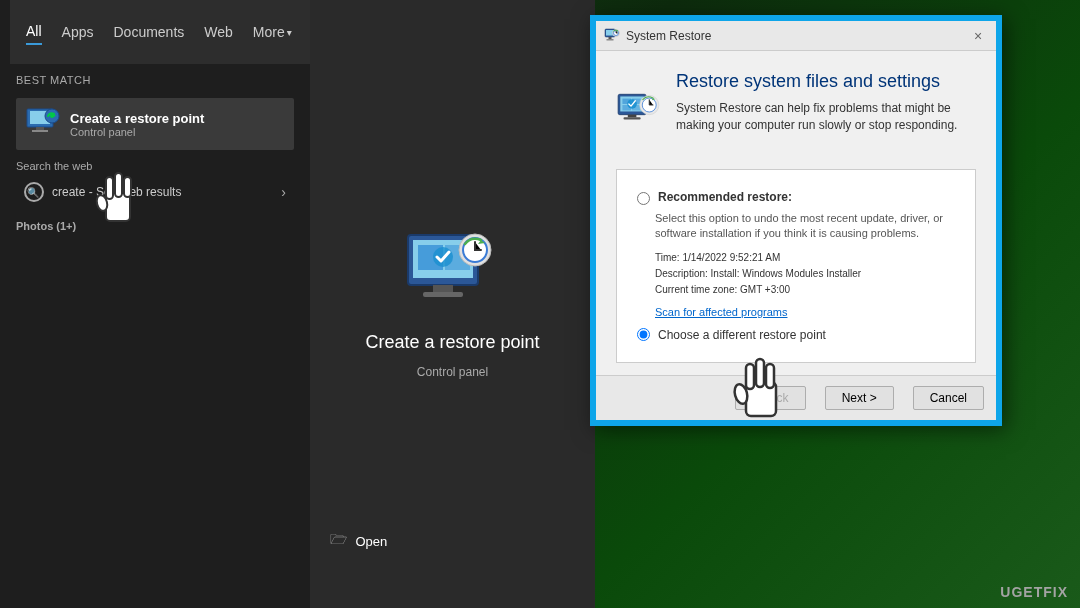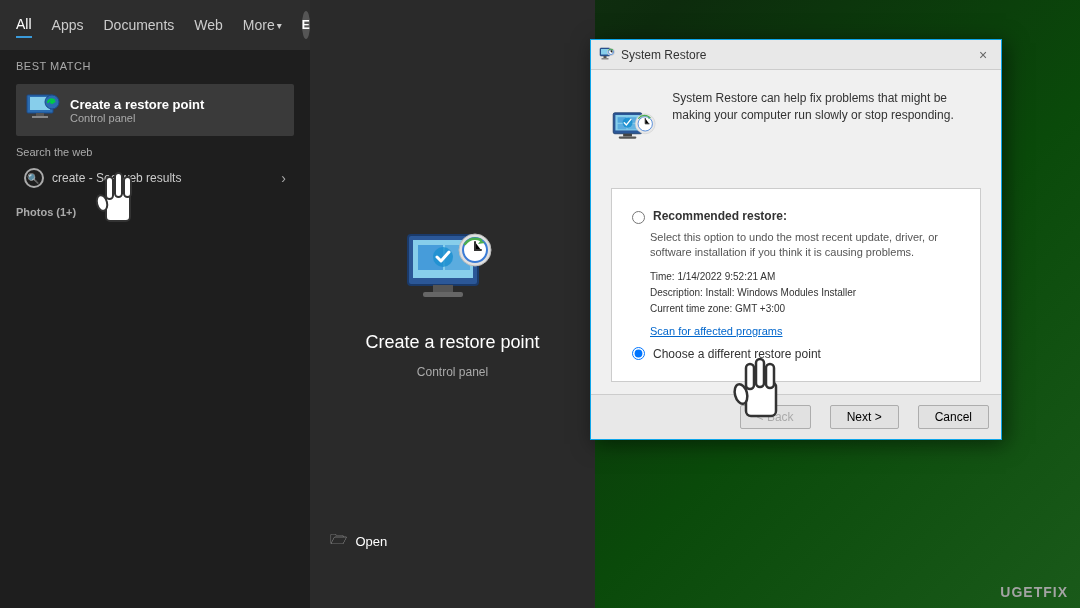--- a/index.html
+++ b/index.html
@@ -29,23 +29,24 @@
       background: #1e1e1e;
       display: flex;
       flex-direction: column;
     }
 
     .search-tabs {
       display: flex;
       align-items: center;
       padding: 0 16px;
       background: #2d2d2d;
-      height: 50px;
+      height: 64px;
       gap: 20px;
       position: relative;
+      margin-left: 10px;
     }
 
     .tab-item {
       color: #ccc;
       font-size: 14px;
       padding: 4px 0;
       cursor: pointer;
       position: relative;
     }
 
@@ -188,23 +189,22 @@
       font-size: 12px;
     }
 
     
     .dialog-overlay {
       position: absolute;
       top: 15px;
       left: 590px;
       width: 412px;
       background: #f0f0f0;
-      border: 1px solid #0ea5e9;
+      border: 6px solid #0ea5e9;
       box-shadow: 4px 4px 20px rgba(0,0,0,0.5);
-      margin-top: 24px;
     }
 
     .dialog-titlebar {
       background: #e8e8e8;
       height: 30px;
       display: flex;
       align-items: center;
       padding: 0 8px;
       border-bottom: 1px solid #ccc;
       gap: 6px;
@@ -501,20 +501,21 @@
         <rect x="14" y="51" width="32" height="4" rx="2" fill="#555"></rect>
 
         <circle cx="62" cy="28" r="18" fill="#e8e8e8" stroke="#ccc" stroke-width="1"></circle>
         <circle cx="62" cy="28" r="13" fill="white" stroke="#3a7bd5" stroke-width="1.5"></circle>
         <path d="M62 18 L62 28 L69 28" stroke="#333" stroke-width="1.8" stroke-linecap="round"></path>
         <path d="M50 18 Q57 9 69 15" stroke="#4caf50" stroke-width="2" fill="none" stroke-linecap="round"></path>
         <path d="M69 15 L67 19 L73 17" fill="#4caf50"></path>
       </svg>
 
       <div class="dialog-header-text">
+        <h2>Restore system files and settings</h2>
         <p>System Restore can help fix problems that might be making your computer run slowly or stop responding.</p>
       </div>
     </div>
 
 
     <div class="dialog-section">
 
       <div class="radio-row">
         <input type="radio" name="restore-option" id="recommended" style="">
         <label for="recommended" class="radio-label">Recommended restore:</label>

